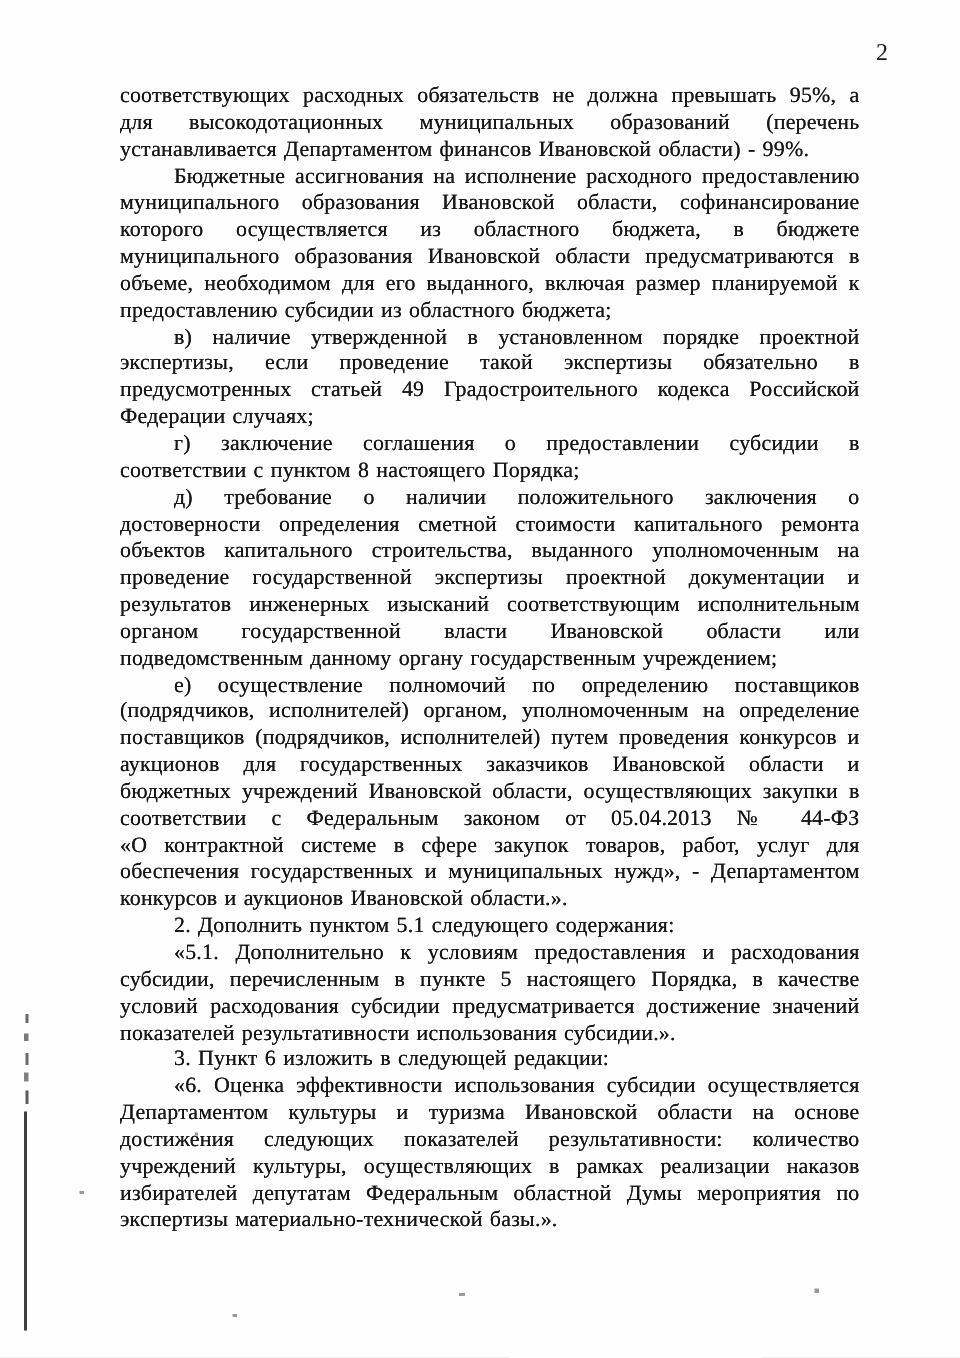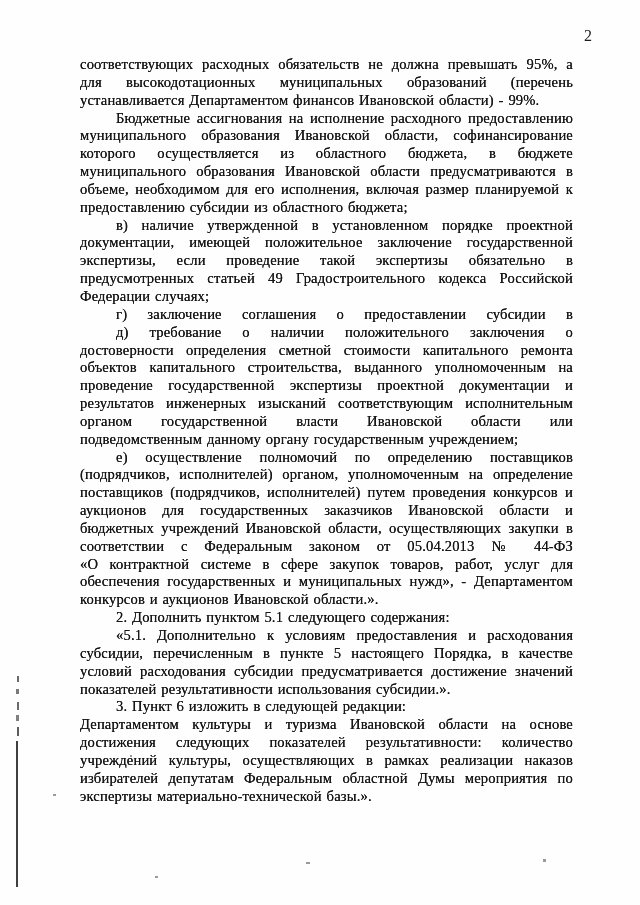--- a/index.html
+++ b/index.html
@@ -71,28 +71,28 @@
   <div class="page-number">2</div>
 
   <div class="doc-text">
       <div class="line">соответствующих расходных обязательств не должна превышать 95%, а</div>
       <div class="line">для высокодотационных муниципальных образований (перечень</div>
       <div class="line end">устанавливается Департаментом финансов Ивановской области) - 99%.</div>
       <div class="line indent">Бюджетные ассигнования на исполнение расходного предоставлению</div>
       <div class="line">муниципального образования Ивановской области, софинансирование</div>
       <div class="line">которого осуществляется из областного бюджета, в бюджете</div>
       <div class="line">муниципального образования Ивановской области предусматриваются в</div>
-      <div class="line">объеме, необходимом для его исполнения, включая размер планируемой к</div>
+      <div class="line">объеме, необходимом для его выданного, включая размер планируемой к</div>
       <div class="line end">предоставлению субсидии из областного бюджета;</div>
       <div class="line indent">в) наличие утвержденной в установленном порядке проектной</div>
-      <div class="line">документации, имеющей положительное заключение государственной</div>
       <div class="line">экспертизы, если проведение такой экспертизы обязательно в</div>
       <div class="line">предусмотренных статьей 49 Градостроительного кодекса Российской</div>
       <div class="line end">Федерации случаях;</div>
       <div class="line indent">г) заключение соглашения о предоставлении субсидии в</div>
+      <div class="line end">соответствии с пунктом 8 настоящего Порядка;</div>
       <div class="line indent">д) требование о наличии положительного заключения о</div>
       <div class="line">достоверности определения сметной стоимости капитального ремонта</div>
       <div class="line">объектов капитального строительства, выданного уполномоченным на</div>
       <div class="line">проведение государственной экспертизы проектной документации и</div>
       <div class="line">результатов инженерных изысканий соответствующим исполнительным</div>
       <div class="line">органом государственной власти Ивановской области или</div>
       <div class="line end">подведомственным данному органу государственным учреждением;</div>
       <div class="line indent">е) осуществление полномочий по определению поставщиков</div>
       <div class="line">(подрядчиков, исполнителей) органом, уполномоченным на определение</div>
       <div class="line">поставщиков (подрядчиков, исполнителей) путем проведения конкурсов и</div>
@@ -101,20 +101,21 @@
       <div class="line">соответствии с Федеральным законом от 05.04.2013 № 44-ФЗ</div>
       <div class="line">«О контрактной системе в сфере закупок товаров, работ, услуг для</div>
       <div class="line">обеспечения государственных и муниципальных нужд», - Департаментом</div>
       <div class="line end">конкурсов и аукционов Ивановской области.».</div>
       <div class="line indent end">2. Дополнить пунктом 5.1 следующего содержания:</div>
       <div class="line indent">«5.1. Дополнительно к условиям предоставления и расходования</div>
       <div class="line">субсидии, перечисленным в пункте 5 настоящего Порядка, в качестве</div>
       <div class="line">условий расходования субсидии предусматривается достижение значений</div>
       <div class="line end">показателей результативности использования субсидии.».</div>
       <div class="line indent end">3. Пункт 6 изложить в следующей редакции:</div>
+      <div class="line indent">«6. Оценка эффективности использования субсидии осуществляется</div>
       <div class="line">Департаментом культуры и туризма Ивановской области на основе</div>
       <div class="line">достижения следующих показателей результативности: количество</div>
       <div class="line">учреждений культуры, осуществляющих в рамках реализации наказов</div>
       <div class="line">избирателей депутатам Федеральным областной Думы мероприятия по</div>
       <div class="line end">экспертизы материально-технической базы.».</div>
     </div>
 
   <div class="artifact scan-line-solid"></div>
   <div class="artifact dash1"></div>
   <div class="artifact dash2"></div>

